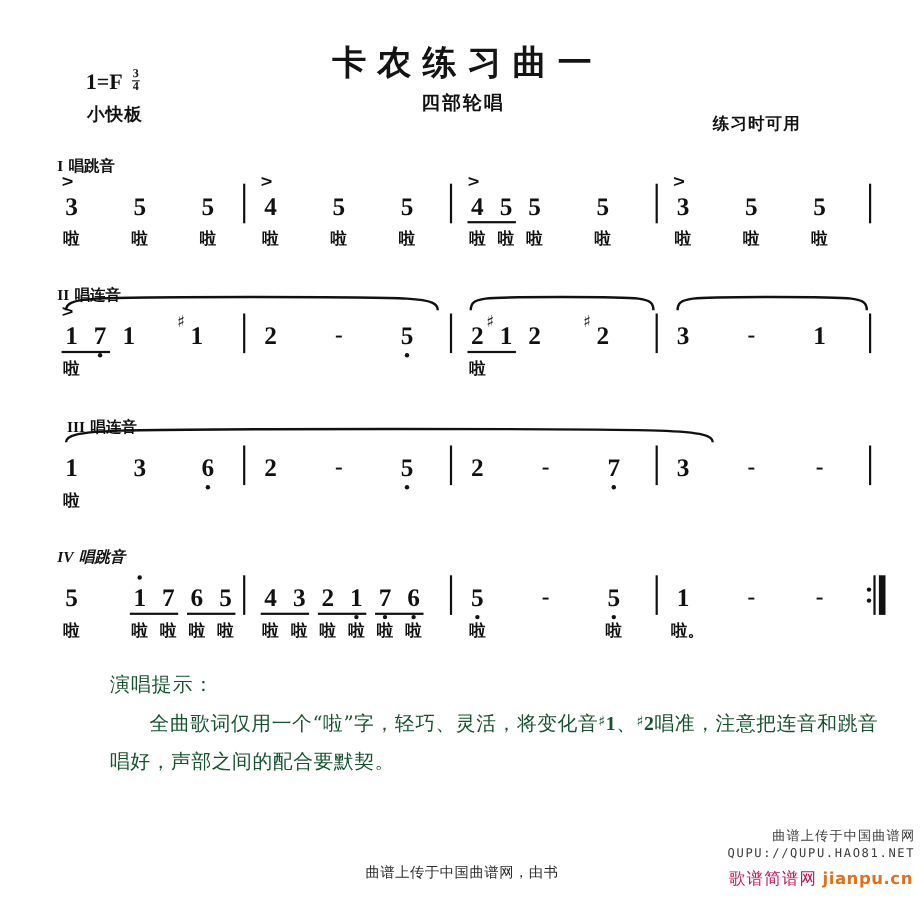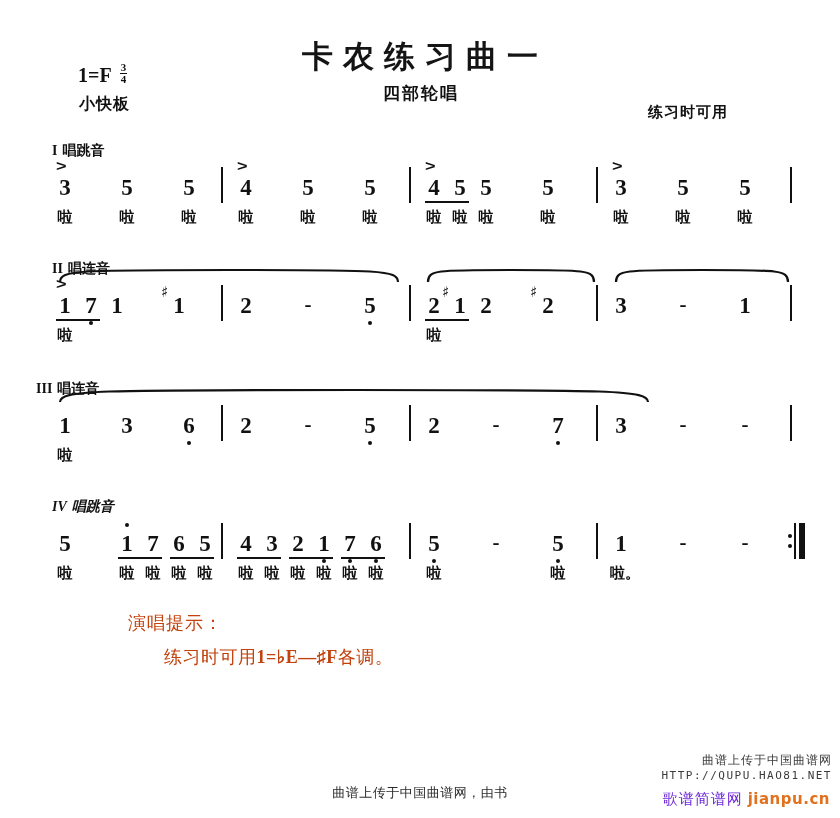--- a/index.html
+++ b/index.html
@@ -119,21 +119,21 @@
   .endbar .thin  { position: absolute; width: 2.4px; height: 100%; background: #111; left: 6px; top: 0; }
   .endbar .thick { position: absolute; width: 6px;   height: 100%; background: #111; left: 11px; top: 0; }
   .endbar .rdot  { position: absolute; width: 4px; height: 4px; border-radius: 50%; background: #111; left: 0px; }
   .endbar .rdot.a { top: 30%; }
   .endbar .rdot.b { top: 58%; }
 
   
   #notes-block {
     position: absolute; left: 100px; top: 606px; width: 700px;
     font-family: "DejaVu Serif", serif;
-    font-size: 18px; line-height: 34px; color: #c2410c; margin-left: 28px;
+    font-size: 18px; line-height: 34px; color: #14532d;
   }
   #notes-heading { letter-spacing: 1px; }
   .note-para { text-indent: 36px; letter-spacing: 0.5px; }
   .musnum {
     font-family: "Liberation Serif", serif;
     font-weight: bold;
   }
   .sup-sharp { font-size: 13px; vertical-align: 4px; font-family: "DejaVu Sans", sans-serif; }
 
   
@@ -149,21 +149,21 @@
     position: absolute; right: 8px; top: 752px; text-align: right;
     font-family: "DejaVu Sans", sans-serif; color: #3a3a3a;
   }
   #wm-upload .l1 { font-size: 12px; letter-spacing: 1px; display: block; }
   #wm-upload .l2 { font-size: 11px; letter-spacing: 1.5px; display: block; font-family: "DejaVu Sans Mono", monospace; }
   #wm-site {
     position: absolute; right: 10px; top: 790px;
     font-family: "DejaVu Sans", sans-serif; font-size: 15px;
     white-space: nowrap;
   }
-  #wm-site .cn { color: #6d28d9; letter-spacing: 1px; }
+  #wm-site .cn { color: #be185d; letter-spacing: 1px; }
   #wm-site .en { color: #e2711d; font-weight: bold; margin-left: 5px; letter-spacing: 0.5px; }
 </style>
 </head>
 <body>
 
 <div id="sheet-header">
   <div id="title">卡农练习曲一</div>
   <div id="subtitle">四部轮唱</div>
 
   <div id="key-sig">
@@ -243,21 +243,21 @@
           <path d="M 2 14 C 2 2, 10.2 2, 85 2 C 159.8 2, 168 2, 168 14" fill="none" stroke="#111" stroke-width="2.2"></path>
         </svg>
       </div>
       <div class="slur" style="left: 614px; top: 10px;">
         <svg width="176" height="18">
           <path d="M 2 14 C 2 2, 10.559999999999999 2, 88 2 C 165.44 2, 174 2, 174 14" fill="none" stroke="#111" stroke-width="2.2"></path>
         </svg>
       </div>
     </div>
     <div class="system" style="top: 378px;">
-      <div class="voice-label" style="left: 36px; top: 2px;"><span class="rn">III</span><span>唱连音</span></div>
+      <div class="voice-label" style="left: 61px; top: 2px;"><span class="rn">III</span><span>唱连音</span></div>
       <div class="note" style="left: 56px; top: 36px;">1</div>
       <div class="lyric" style="left: 54px; top: 68px;">啦</div>
       <div class="note" style="left: 118px; top: 36px;">3</div>
       <div class="note" style="left: 180px; top: 36px;">6<span class="dot-low"></span></div>
       <div class="barline" style="left: 221px; top: 27px; height: 36px;"></div>
       <div class="note" style="left: 237px; top: 36px;">2</div>
       <div class="note dash" style="left: 299px; top: 36px;">-</div>
       <div class="note" style="left: 361px; top: 36px;">5<span class="dot-low"></span></div>
       <div class="barline" style="left: 409px; top: 27px; height: 36px;"></div>
       <div class="note" style="left: 425px; top: 36px;">2</div>
@@ -319,25 +319,25 @@
         <span class="rdot a"></span>
         <span class="rdot b"></span>
         <span class="thin"></span>
         <span class="thick"></span>
       </div>
     </div>
   </div>
 
 <div id="notes-block">
   <div id="notes-heading">演唱提示：</div>
-  <div class="note-para"><span>练习时可用</span><span class="musnum">1=♭E—♯F</span><span>各调。</span></div>
+  <div class="note-para"><span>全曲歌词仅用一个“啦”字，轻巧、灵活，将变化音</span><span class="musnum"><span class="sup-sharp">♯</span><span>1</span></span><span>、</span><span class="musnum"><span class="sup-sharp">♯</span><span>2</span></span><span>唱准，注意把连音和跳音唱好，声部之间的配合要默契。</span></div>
 </div>
 
 <div id="wm-center">曲谱上传于中国曲谱网，由书</div>
 
 <div id="wm-upload">
   <span class="l1">曲谱上传于中国曲谱网</span>
-  <span class="l2">HTTP://QUPU.HAO81.NET</span>
+  <span class="l2">QUPU://QUPU.HAO81.NET</span>
 </div>
 
 <div id="wm-site">
   <span class="cn">歌谱简谱网</span><span class="en">jianpu.cn</span>
 </div>
 
 </body></html>

